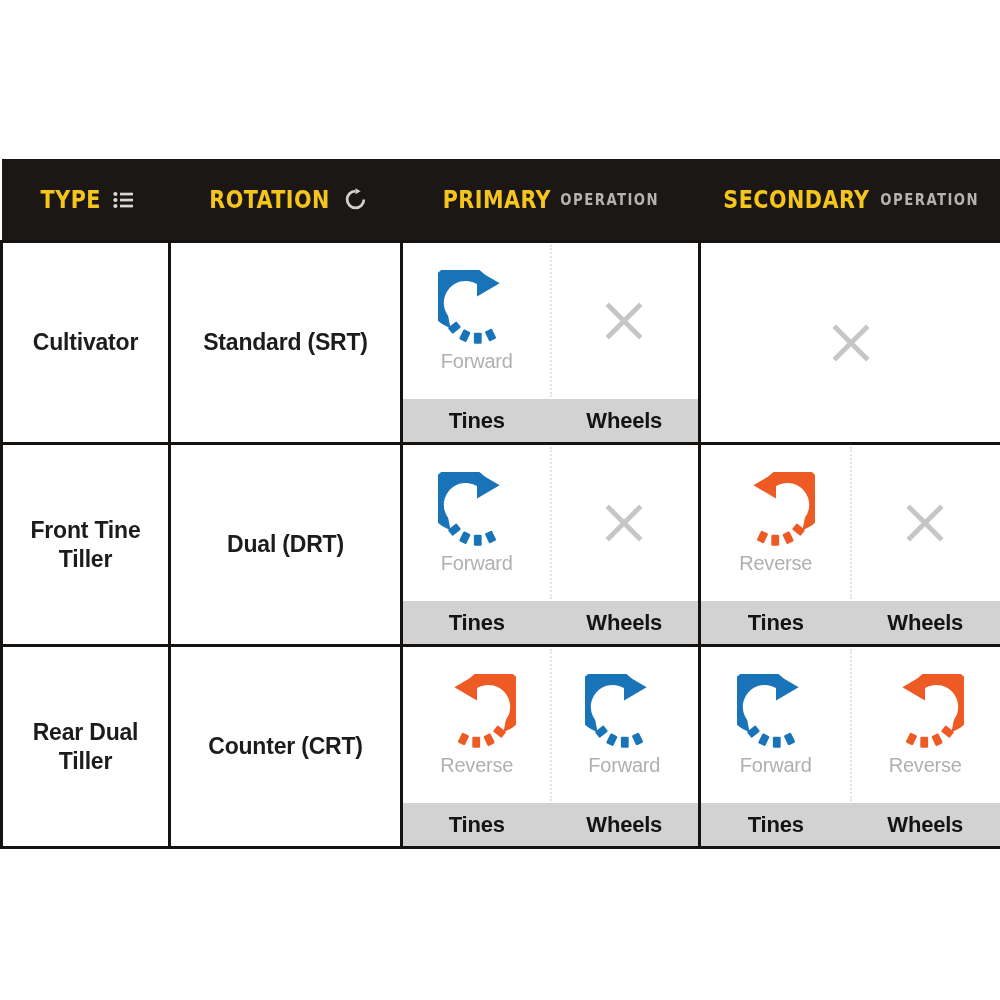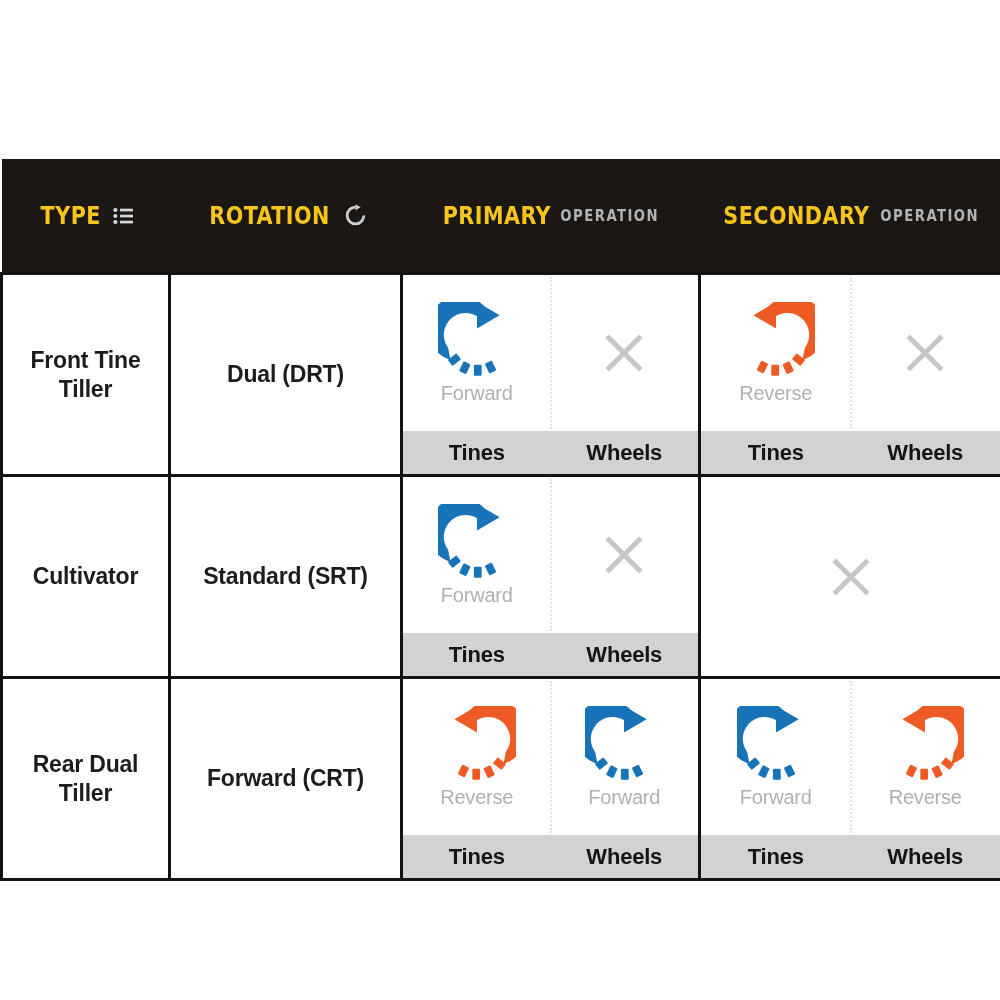--- a/index.html
+++ b/index.html
@@ -31,21 +31,21 @@
   table.spec col.c-type     { width: 168px; }
   table.spec col.c-rotation { width: 232px; }
   table.spec col.c-primary  { width: 298px; }
   table.spec col.c-secondary{ width: 302px; }
 
   
   thead tr { background: #1a1715; }
   thead th {
     background: #1a1715;
     height: 81px;
-    padding: 16px;
+    padding: 0;
     vertical-align: middle;
     border: none;
   }
   .hd-inline {
     display: flex;
     align-items: center;
     justify-content: center;
     gap: 9px;
   }
   .hd-label {
@@ -214,98 +214,20 @@
           <span class="hd-sub">OPERATION</span>
         </div>
       </th>
 
     </tr>
   </thead>
 
   <tbody>
 
     <tr>
-      <td class="txt">
-        <div>Front Tine</div>
-        <div>Tiller</div>
-      </td>
-      <td class="txt">Dual (DRT)</td>
-
-      <td class="op">
-        <div class="op-inner">
-          <div class="op-top">
-            <div class="op-divider"></div>
-            <div class="op-half">
-              <span>
-                <svg class="arrow-svg" viewBox="0 0 100 100" aria-hidden="true">
-                  <g fill="#1873b9">
-                    <path d="M50 8 A42 42 0 1 0 25.2 83.6 L17.6 69.9 A26.4 26.4 0 1 1 50 24 Z" transform="rotate(18 50 50)"></path>
-                    <polygon points="50,0 50,34 79,17"></polygon>
-                    <rect x="46" y="80.5" width="10" height="14" rx="1.6"></rect>
-                    <rect x="46" y="80.5" width="10" height="14" rx="1.6" transform="rotate(26 50 50)"></rect>
-                    <rect x="46" y="80.5" width="10" height="14" rx="1.6" transform="rotate(52 50 50)"></rect>
-                    <rect x="46" y="80.5" width="10" height="14" rx="1.6" transform="rotate(-26 50 50)"></rect>
-                  </g>
-                </svg>
-              </span>
-              <span class="op-caption">Forward</span>
-            </div>
-            <div class="op-half">
-              <span>
-                <svg class="xmark" viewBox="0 0 40 40" aria-hidden="true">
-                  <line x1="4" y1="4" x2="36" y2="36" stroke="#c6c6c6" stroke-width="4.6"></line>
-                  <line x1="36" y1="4" x2="4" y2="36" stroke="#c6c6c6" stroke-width="4.6"></line>
-                </svg>
-              </span>
-            </div>
-          </div>
-          <div class="op-foot">
-            <span class="foot-cell">Tines</span>
-            <span class="foot-cell">Wheels</span>
-          </div>
-        </div>
-      </td>
-
-      <td class="op">
-        <div class="op-inner">
-          <div class="op-top">
-            <div class="op-divider"></div>
-            <div class="op-half">
-              <span>
-                <svg class="arrow-svg" viewBox="0 0 100 100" aria-hidden="true">
-                  <g fill="#ee5a24" transform="translate(100,0) scale(-1,1)">
-                    <path d="M50 8 A42 42 0 1 0 25.2 83.6 L17.6 69.9 A26.4 26.4 0 1 1 50 24 Z" transform="rotate(18 50 50)"></path>
-                    <polygon points="50,0 50,34 79,17"></polygon>
-                    <rect x="46" y="80.5" width="10" height="14" rx="1.6"></rect>
-                    <rect x="46" y="80.5" width="10" height="14" rx="1.6" transform="rotate(26 50 50)"></rect>
-                    <rect x="46" y="80.5" width="10" height="14" rx="1.6" transform="rotate(52 50 50)"></rect>
-                    <rect x="46" y="80.5" width="10" height="14" rx="1.6" transform="rotate(-26 50 50)"></rect>
-                  </g>
-                </svg>
-              </span>
-              <span class="op-caption">Reverse</span>
-            </div>
-            <div class="op-half">
-              <span>
-                <svg class="xmark" viewBox="0 0 40 40" aria-hidden="true">
-                  <line x1="4" y1="4" x2="36" y2="36" stroke="#c6c6c6" stroke-width="4.6"></line>
-                  <line x1="36" y1="4" x2="4" y2="36" stroke="#c6c6c6" stroke-width="4.6"></line>
-                </svg>
-              </span>
-            </div>
-          </div>
-          <div class="op-foot">
-            <span class="foot-cell">Tines</span>
-            <span class="foot-cell">Wheels</span>
-          </div>
-        </div>
-      </td>
-    </tr>
-
-    <tr>
       <td class="txt">Cultivator</td>
       <td class="txt">Standard (SRT)</td>
 
       <td class="op">
         <div class="op-inner">
           <div class="op-top">
             <div class="op-divider"></div>
             <div class="op-half">
               <span>
                 <svg class="arrow-svg" viewBox="0 0 100 100" aria-hidden="true">
@@ -350,105 +272,183 @@
                 </svg>
               </span>
             </div>
           </div>
         </div>
       </td>
     </tr>
 
     <tr>
       <td class="txt">
-        <div>Rear Dual</div>
+        <div>Front Tine</div>
         <div>Tiller</div>
       </td>
-      <td class="txt">Forward (CRT)</td>
+      <td class="txt">Dual (DRT)</td>
 
       <td class="op">
         <div class="op-inner">
           <div class="op-top">
             <div class="op-divider"></div>
             <div class="op-half">
               <span>
                 <svg class="arrow-svg" viewBox="0 0 100 100" aria-hidden="true">
-                  <g fill="#ee5a24" transform="translate(100,0) scale(-1,1)">
-                    <path d="M50 8 A42 42 0 1 0 25.2 83.6 L17.6 69.9 A26.4 26.4 0 1 1 50 24 Z" transform="rotate(18 50 50)"></path>
-                    <polygon points="50,0 50,34 79,17"></polygon>
-                    <rect x="46" y="80.5" width="10" height="14" rx="1.6"></rect>
-                    <rect x="46" y="80.5" width="10" height="14" rx="1.6" transform="rotate(26 50 50)"></rect>
-                    <rect x="46" y="80.5" width="10" height="14" rx="1.6" transform="rotate(52 50 50)"></rect>
-                    <rect x="46" y="80.5" width="10" height="14" rx="1.6" transform="rotate(-26 50 50)"></rect>
-                  </g>
-                </svg>
-              </span>
-              <span class="op-caption">Reverse</span>
-            </div>
-            <div class="op-half">
-              <span>
-                <svg class="arrow-svg" viewBox="0 0 100 100" aria-hidden="true">
                   <g fill="#1873b9">
                     <path d="M50 8 A42 42 0 1 0 25.2 83.6 L17.6 69.9 A26.4 26.4 0 1 1 50 24 Z" transform="rotate(18 50 50)"></path>
                     <polygon points="50,0 50,34 79,17"></polygon>
                     <rect x="46" y="80.5" width="10" height="14" rx="1.6"></rect>
                     <rect x="46" y="80.5" width="10" height="14" rx="1.6" transform="rotate(26 50 50)"></rect>
                     <rect x="46" y="80.5" width="10" height="14" rx="1.6" transform="rotate(52 50 50)"></rect>
                     <rect x="46" y="80.5" width="10" height="14" rx="1.6" transform="rotate(-26 50 50)"></rect>
                   </g>
                 </svg>
               </span>
               <span class="op-caption">Forward</span>
+            </div>
+            <div class="op-half">
+              <span>
+                <svg class="xmark" viewBox="0 0 40 40" aria-hidden="true">
+                  <line x1="4" y1="4" x2="36" y2="36" stroke="#c6c6c6" stroke-width="4.6"></line>
+                  <line x1="36" y1="4" x2="4" y2="36" stroke="#c6c6c6" stroke-width="4.6"></line>
+                </svg>
+              </span>
             </div>
           </div>
           <div class="op-foot">
             <span class="foot-cell">Tines</span>
             <span class="foot-cell">Wheels</span>
           </div>
         </div>
       </td>
 
       <td class="op">
         <div class="op-inner">
           <div class="op-top">
             <div class="op-divider"></div>
             <div class="op-half">
               <span>
                 <svg class="arrow-svg" viewBox="0 0 100 100" aria-hidden="true">
-                  <g fill="#1873b9">
-                    <path d="M50 8 A42 42 0 1 0 25.2 83.6 L17.6 69.9 A26.4 26.4 0 1 1 50 24 Z" transform="rotate(18 50 50)"></path>
-                    <polygon points="50,0 50,34 79,17"></polygon>
-                    <rect x="46" y="80.5" width="10" height="14" rx="1.6"></rect>
-                    <rect x="46" y="80.5" width="10" height="14" rx="1.6" transform="rotate(26 50 50)"></rect>
-                    <rect x="46" y="80.5" width="10" height="14" rx="1.6" transform="rotate(52 50 50)"></rect>
-                    <rect x="46" y="80.5" width="10" height="14" rx="1.6" transform="rotate(-26 50 50)"></rect>
-                  </g>
-                </svg>
-              </span>
-              <span class="op-caption">Forward</span>
-            </div>
-            <div class="op-half">
-              <span>
-                <svg class="arrow-svg" viewBox="0 0 100 100" aria-hidden="true">
                   <g fill="#ee5a24" transform="translate(100,0) scale(-1,1)">
                     <path d="M50 8 A42 42 0 1 0 25.2 83.6 L17.6 69.9 A26.4 26.4 0 1 1 50 24 Z" transform="rotate(18 50 50)"></path>
                     <polygon points="50,0 50,34 79,17"></polygon>
                     <rect x="46" y="80.5" width="10" height="14" rx="1.6"></rect>
                     <rect x="46" y="80.5" width="10" height="14" rx="1.6" transform="rotate(26 50 50)"></rect>
                     <rect x="46" y="80.5" width="10" height="14" rx="1.6" transform="rotate(52 50 50)"></rect>
                     <rect x="46" y="80.5" width="10" height="14" rx="1.6" transform="rotate(-26 50 50)"></rect>
                   </g>
                 </svg>
               </span>
               <span class="op-caption">Reverse</span>
+            </div>
+            <div class="op-half">
+              <span>
+                <svg class="xmark" viewBox="0 0 40 40" aria-hidden="true">
+                  <line x1="4" y1="4" x2="36" y2="36" stroke="#c6c6c6" stroke-width="4.6"></line>
+                  <line x1="36" y1="4" x2="4" y2="36" stroke="#c6c6c6" stroke-width="4.6"></line>
+                </svg>
+              </span>
             </div>
           </div>
           <div class="op-foot">
             <span class="foot-cell">Tines</span>
             <span class="foot-cell">Wheels</span>
           </div>
         </div>
       </td>
     </tr>
 
+    <tr>
+      <td class="txt">
+        <div>Rear Dual</div>
+        <div>Tiller</div>
+      </td>
+      <td class="txt">Counter (CRT)</td>
+
+      <td class="op">
+        <div class="op-inner">
+          <div class="op-top">
+            <div class="op-divider"></div>
+            <div class="op-half">
+              <span>
+                <svg class="arrow-svg" viewBox="0 0 100 100" aria-hidden="true">
+                  <g fill="#ee5a24" transform="translate(100,0) scale(-1,1)">
+                    <path d="M50 8 A42 42 0 1 0 25.2 83.6 L17.6 69.9 A26.4 26.4 0 1 1 50 24 Z" transform="rotate(18 50 50)"></path>
+                    <polygon points="50,0 50,34 79,17"></polygon>
+                    <rect x="46" y="80.5" width="10" height="14" rx="1.6"></rect>
+                    <rect x="46" y="80.5" width="10" height="14" rx="1.6" transform="rotate(26 50 50)"></rect>
+                    <rect x="46" y="80.5" width="10" height="14" rx="1.6" transform="rotate(52 50 50)"></rect>
+                    <rect x="46" y="80.5" width="10" height="14" rx="1.6" transform="rotate(-26 50 50)"></rect>
+                  </g>
+                </svg>
+              </span>
+              <span class="op-caption">Reverse</span>
+            </div>
+            <div class="op-half">
+              <span>
+                <svg class="arrow-svg" viewBox="0 0 100 100" aria-hidden="true">
+                  <g fill="#1873b9">
+                    <path d="M50 8 A42 42 0 1 0 25.2 83.6 L17.6 69.9 A26.4 26.4 0 1 1 50 24 Z" transform="rotate(18 50 50)"></path>
+                    <polygon points="50,0 50,34 79,17"></polygon>
+                    <rect x="46" y="80.5" width="10" height="14" rx="1.6"></rect>
+                    <rect x="46" y="80.5" width="10" height="14" rx="1.6" transform="rotate(26 50 50)"></rect>
+                    <rect x="46" y="80.5" width="10" height="14" rx="1.6" transform="rotate(52 50 50)"></rect>
+                    <rect x="46" y="80.5" width="10" height="14" rx="1.6" transform="rotate(-26 50 50)"></rect>
+                  </g>
+                </svg>
+              </span>
+              <span class="op-caption">Forward</span>
+            </div>
+          </div>
+          <div class="op-foot">
+            <span class="foot-cell">Tines</span>
+            <span class="foot-cell">Wheels</span>
+          </div>
+        </div>
+      </td>
+
+      <td class="op">
+        <div class="op-inner">
+          <div class="op-top">
+            <div class="op-divider"></div>
+            <div class="op-half">
+              <span>
+                <svg class="arrow-svg" viewBox="0 0 100 100" aria-hidden="true">
+                  <g fill="#1873b9">
+                    <path d="M50 8 A42 42 0 1 0 25.2 83.6 L17.6 69.9 A26.4 26.4 0 1 1 50 24 Z" transform="rotate(18 50 50)"></path>
+                    <polygon points="50,0 50,34 79,17"></polygon>
+                    <rect x="46" y="80.5" width="10" height="14" rx="1.6"></rect>
+                    <rect x="46" y="80.5" width="10" height="14" rx="1.6" transform="rotate(26 50 50)"></rect>
+                    <rect x="46" y="80.5" width="10" height="14" rx="1.6" transform="rotate(52 50 50)"></rect>
+                    <rect x="46" y="80.5" width="10" height="14" rx="1.6" transform="rotate(-26 50 50)"></rect>
+                  </g>
+                </svg>
+              </span>
+              <span class="op-caption">Forward</span>
+            </div>
+            <div class="op-half">
+              <span>
+                <svg class="arrow-svg" viewBox="0 0 100 100" aria-hidden="true">
+                  <g fill="#ee5a24" transform="translate(100,0) scale(-1,1)">
+                    <path d="M50 8 A42 42 0 1 0 25.2 83.6 L17.6 69.9 A26.4 26.4 0 1 1 50 24 Z" transform="rotate(18 50 50)"></path>
+                    <polygon points="50,0 50,34 79,17"></polygon>
+                    <rect x="46" y="80.5" width="10" height="14" rx="1.6"></rect>
+                    <rect x="46" y="80.5" width="10" height="14" rx="1.6" transform="rotate(26 50 50)"></rect>
+                    <rect x="46" y="80.5" width="10" height="14" rx="1.6" transform="rotate(52 50 50)"></rect>
+                    <rect x="46" y="80.5" width="10" height="14" rx="1.6" transform="rotate(-26 50 50)"></rect>
+                  </g>
+                </svg>
+              </span>
+              <span class="op-caption">Reverse</span>
+            </div>
+          </div>
+          <div class="op-foot">
+            <span class="foot-cell">Tines</span>
+            <span class="foot-cell">Wheels</span>
+          </div>
+        </div>
+      </td>
+    </tr>
+
   </tbody>
 </table>
 </div>
 
 </body></html>

